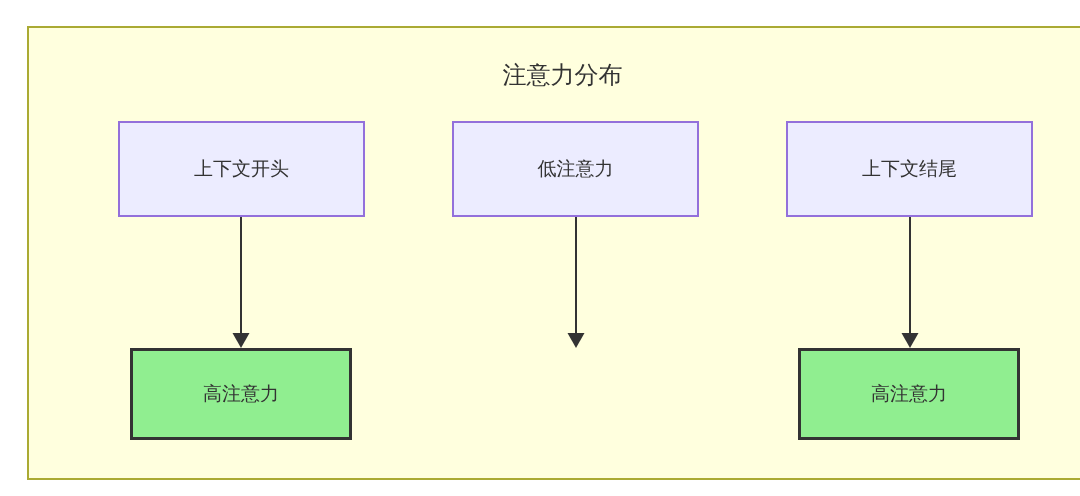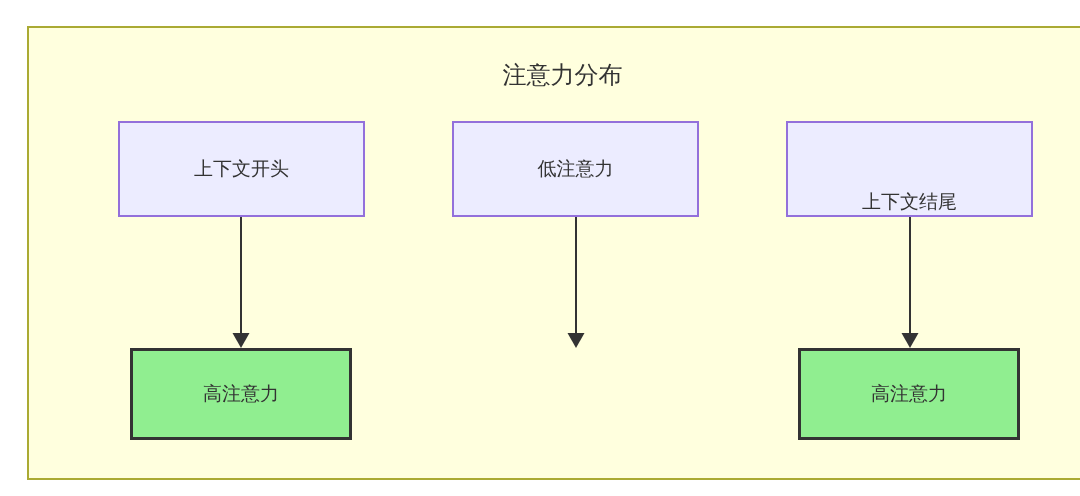--- a/index.html
+++ b/index.html
@@ -60,21 +60,21 @@
     top: 320px;
     width: 222px;
     height: 92px;
     border: 3px solid var(--emphasis-border, #333333);
   }
   .node-target.high { background: var(--high-fill, #90EE90); text-align: right; }
   .node-target.low  { background: var(--low-fill, #ff8888); }
 
   .src-1 { left: 89px; }
   .src-2 { left: 423px; }
-  .src-3 { left: 757px; align-items: flex-end; }
+  .src-3 { left: 757px; }
   .tgt-1 { left: 101px; }
   .tgt-2 { left: 435px; }
   .tgt-3 { left: 769px; }
 
   .arrow {
     position: absolute;
     top: 189px;
     width: 24px;
     height: 131px;
   }

